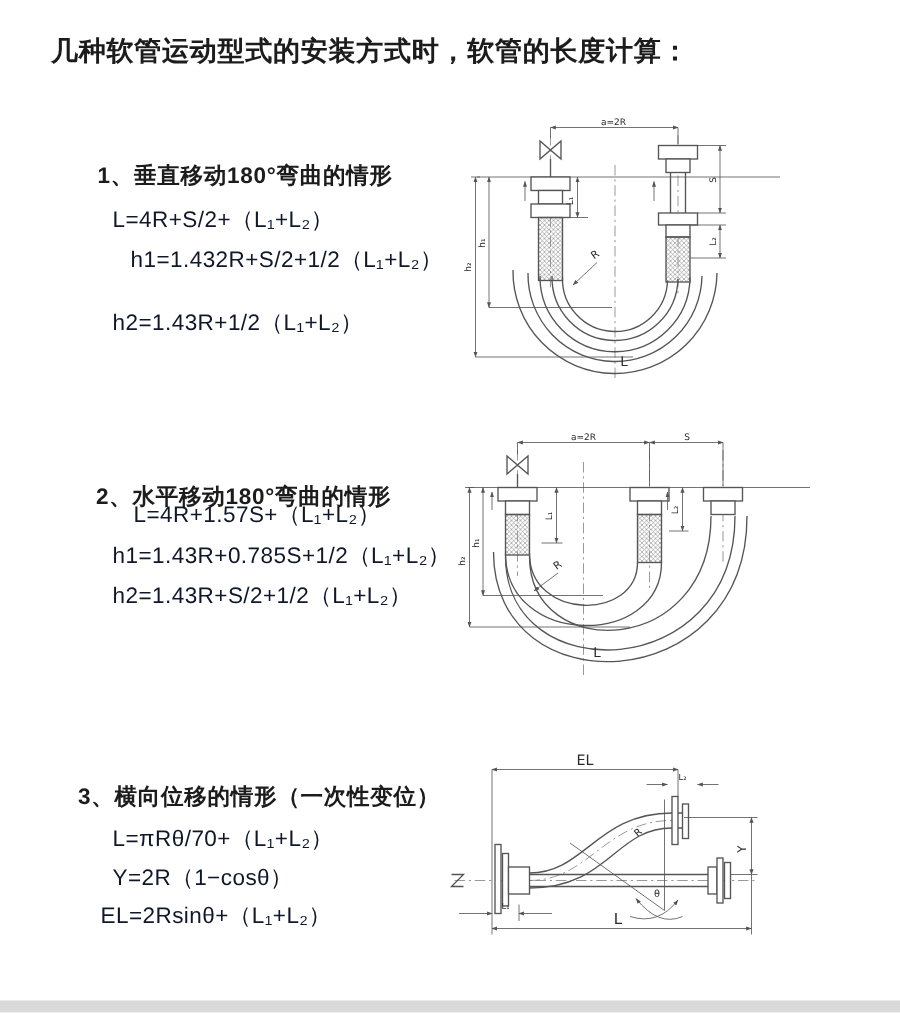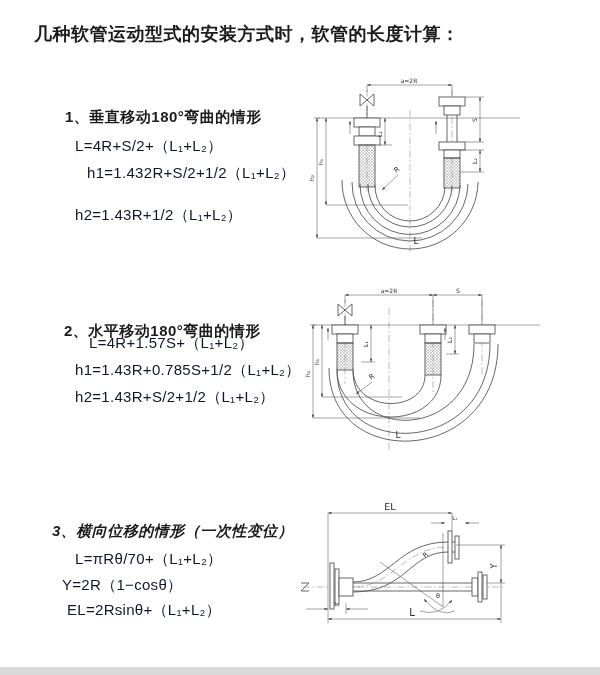--- a/index.html
+++ b/index.html
@@ -29,23 +29,23 @@
 <div class="abs sec-heading" style="left:65px;top:108px;">1、垂直移动180°弯曲的情形</div>
 <div class="abs formula" style="left:75px;top:137px;">L=4R+S/2+（L₁+L₂）</div>
 <div class="abs formula" style="left:75px;top:164px;margin-left:12px;">h1=1.432R+S/2+1/2（L₁+L₂）</div>
 <div class="abs formula" style="left:75px;top:206px;">h2=1.43R+1/2（L₁+L₂）</div>
 
 <div class="abs sec-heading" style="left:52px;top:322px;margin-left:12px;">2、水平移动180°弯曲的情形</div>
 <div class="abs formula" style="left:89px;top:334px;">L=4R+1.57S+（L₁+L₂）</div>
 <div class="abs formula" style="left:75px;top:361px;text-align:center;">h1=1.43R+0.785S+1/2（L₁+L₂）</div>
 <div class="abs formula" style="left:75px;top:388px;">h2=1.43R+S/2+1/2（L₁+L₂）</div>
 
-<div class="abs sec-heading" style="left:52px;top:522px;font-style:italic;">3、横向位移的情形（一次性变位）</div>
+<div class="abs sec-heading" style="left:52px;top:522px;">3、横向位移的情形（一次性变位）</div>
 <div class="abs formula" style="left:75px;top:550px;">L=πRθ/70+（L₁+L₂）</div>
-<div class="abs formula" style="left:62px;top:576px;">Y=2R（1−cosθ）</div>
+<div class="abs formula" style="left:75px;top:576px;">Y=2R（1−cosθ）</div>
 <div class="abs formula" style="left:67px;top:601px;">EL=2Rsinθ+（L₁+L₂）</div>
 
 <svg class="abs" style="left:312px;top:72px;" width="282" height="185" viewBox="0 0 282 185">
   <defs>
     <marker id="ar1" orient="auto-start-reverse" markerWidth="7" markerHeight="5" refX="6.5" refY="2.5">
       <path d="M0,0 L7,2.5 L0,5 Z" fill="#555"></path>
     </marker>
     <pattern id="br1" patternUnits="userSpaceOnUse" width="3" height="3">
       <path d="M0,3 L3,0 M0,0 L3,3" stroke="#888" stroke-width="0.4" fill="none"></path>
     </pattern>

